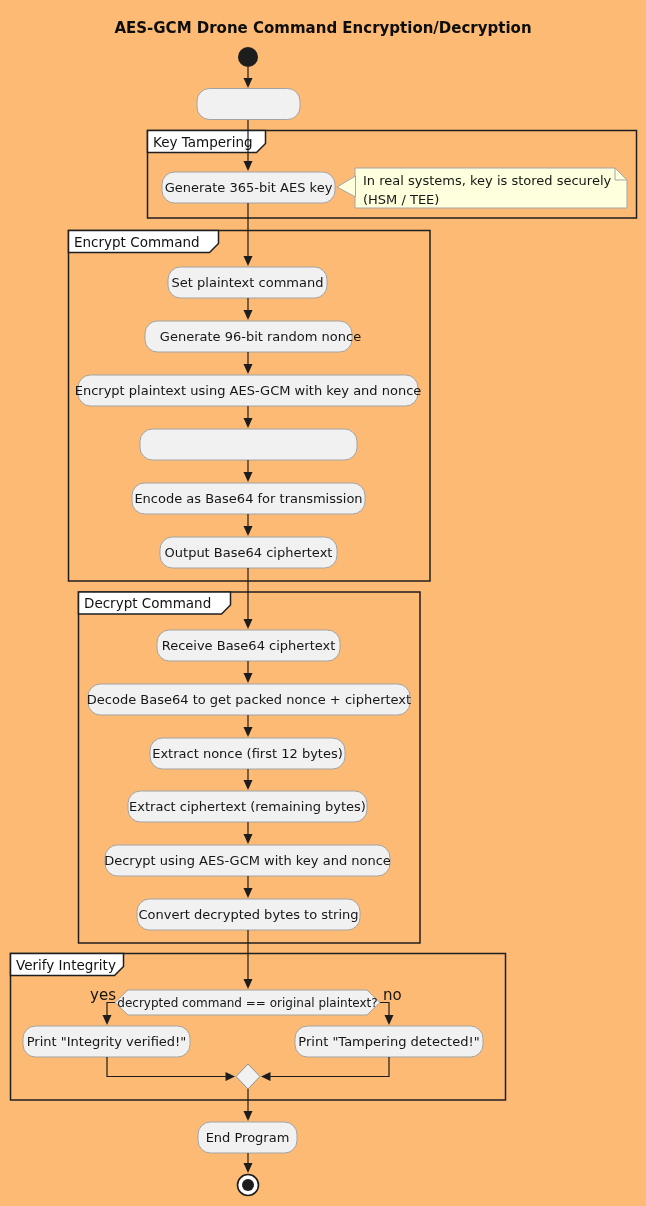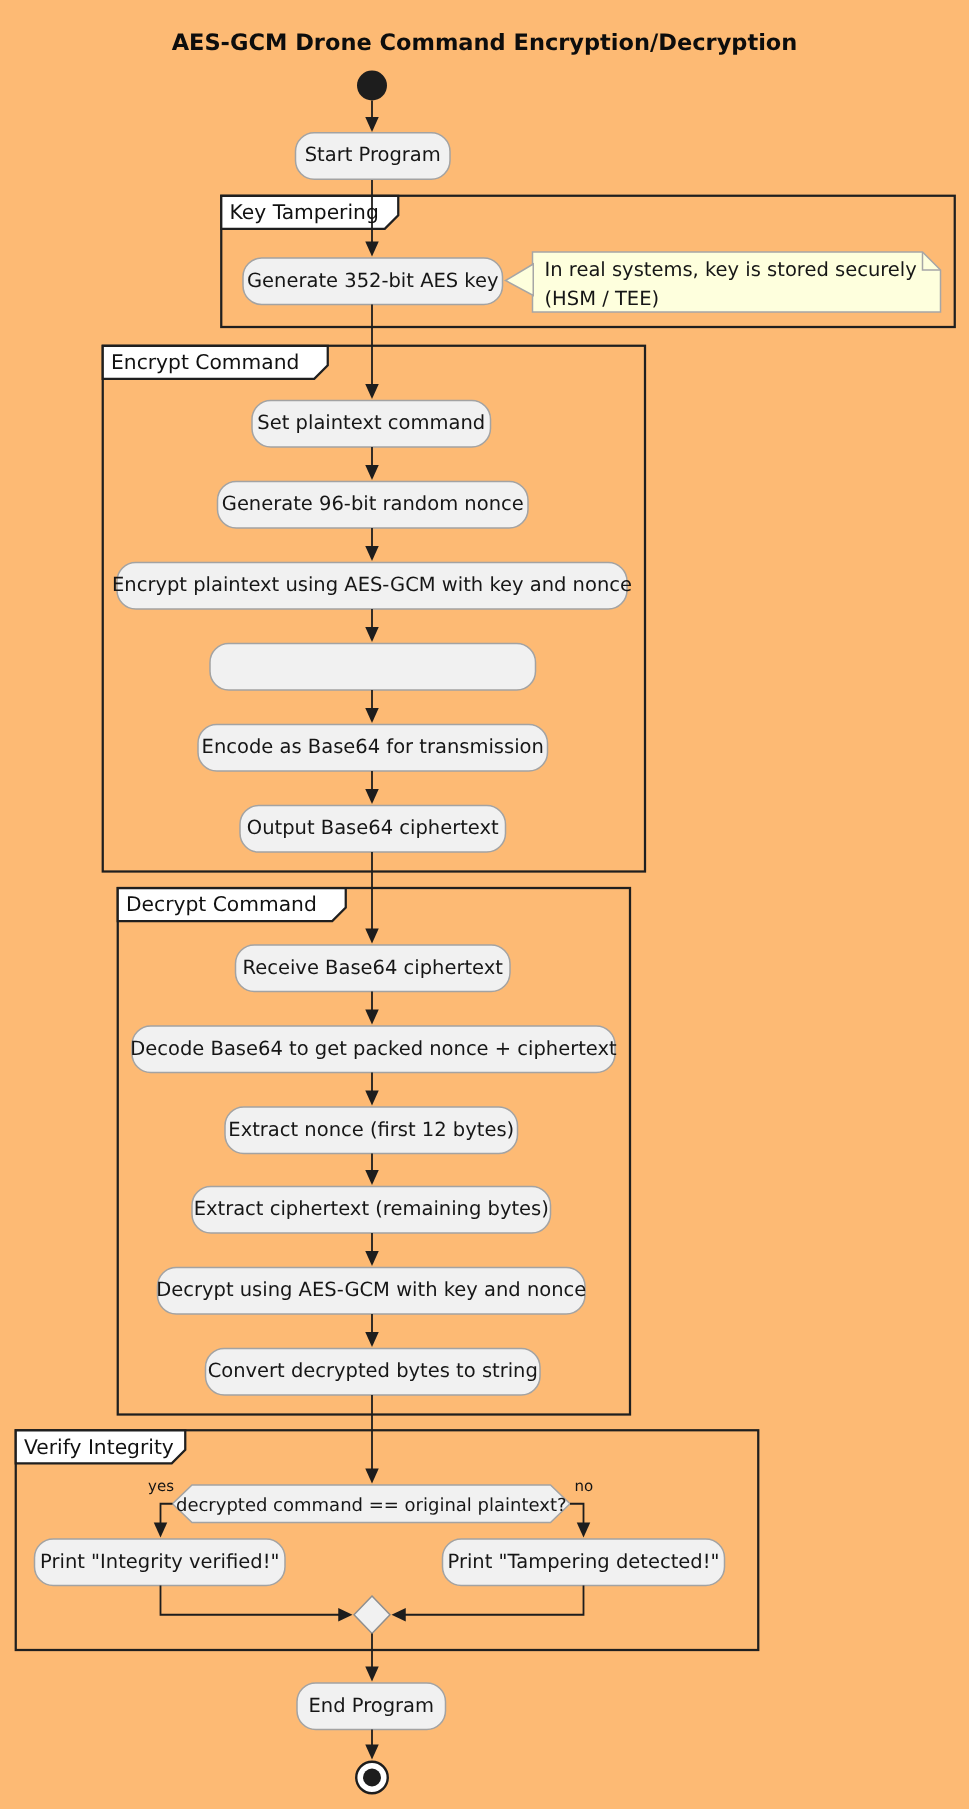--- a/index.html
+++ b/index.html
@@ -6,21 +6,21 @@
   .canvas{position:relative;width:646px;height:1206px;background:#fdba74;
           font-family:"DejaVu Sans","Liberation Sans",sans-serif;color:#141414;overflow:hidden;}
   .layer{position:absolute;left:0;top:0;}
   .title{position:absolute;left:0;top:19px;width:646px;text-align:center;
          font-size:15px;font-weight:bold;color:#0d0d0d;}
   .lbl{position:absolute;white-space:nowrap;font-size:13.5px;color:#111;}
   .act{position:absolute;display:flex;align-items:center;justify-content:center;
        font-size:13px;color:#161616;white-space:nowrap;}
   .hexlbl{position:absolute;display:flex;align-items:center;justify-content:center;
           font-size:12px;color:#161616;white-space:nowrap;}
-  .branchlbl{position:absolute;font-size:10px;color:#141414;white-space:nowrap;}
+  .branchlbl{position:absolute;font-size:15px;color:#141414;white-space:nowrap;}
   .note-text{position:absolute;font-size:13px;line-height:19px;color:#161616;white-space:nowrap;}
 </style>
 </head>
 <body>
 
 <div class="canvas">
 
   <div class="title">AES-GCM Drone Command Encryption/Decryption</div>
 
   <svg class="layer" width="646" height="1206" viewBox="0 0 646 1206">
@@ -120,24 +120,23 @@
       <polygon points="243.5,1111 252.5,1111 248,1121"></polygon>
       <polygon points="243.5,1163 252.5,1163 248,1173"></polygon>
     </g>
   </svg>
 
   <div class="lbl" style="left:153px;top:134px;">Key Tampering</div>
   <div class="lbl" style="left:74px;top:234px;">Encrypt Command</div>
   <div class="lbl" style="left:84px;top:595px;">Decrypt Command</div>
   <div class="lbl" style="left:16px;top:957px;">Verify Integrity</div>
 
-  <div class="act" style="left:197px;top:88px;width:103px;height:31px;">Start Program</div>
-  <div class="act" style="left:162px;top:172px;width:173px;height:31px;">Generate 352-bit AES key</div>
+  <div class="act" style="left:162px;top:172px;width:173px;height:31px;">Generate 365-bit AES key</div>
   <div class="act" style="left:168px;top:267px;width:159px;height:31px;">Set plaintext command</div>
-  <div class="act" style="left:145px;top:321px;width:207px;height:31px;">Generate 96-bit random nonce</div>
+  <div class="act" style="left:145px;top:321px;width:207px;height:31px;padding-left:12px;">Generate 96-bit random nonce</div>
   <div class="act" style="left:78px;top:375px;width:340px;height:31px;">Encrypt plaintext using AES-GCM with key and nonce</div>
   <div class="act" style="left:132px;top:483px;width:233px;height:31px;">Encode as Base64 for transmission</div>
   <div class="act" style="left:160px;top:537px;width:177px;height:31px;">Output Base64 ciphertext</div>
   <div class="act" style="left:157px;top:630px;width:183px;height:31px;border-radius:13px;">Receive Base64 ciphertext</div>
   <div class="act" style="left:88px;top:684px;width:322px;height:31px;">Decode Base64 to get packed nonce + ciphertext</div>
   <div class="act" style="left:150px;top:738px;width:195px;height:31px;">Extract nonce (first 12 bytes)</div>
   <div class="act" style="left:128px;top:791px;width:239px;height:31px;">Extract ciphertext (remaining bytes)</div>
   <div class="act" style="left:105px;top:845px;width:285px;height:31px;">Decrypt using AES-GCM with key and nonce</div>
   <div class="act" style="left:137px;top:899px;width:223px;height:31px;">Convert decrypted bytes to string</div>
   <div class="act" style="left:23px;top:1026px;width:167px;height:31px;">Print "Integrity verified!"</div>

